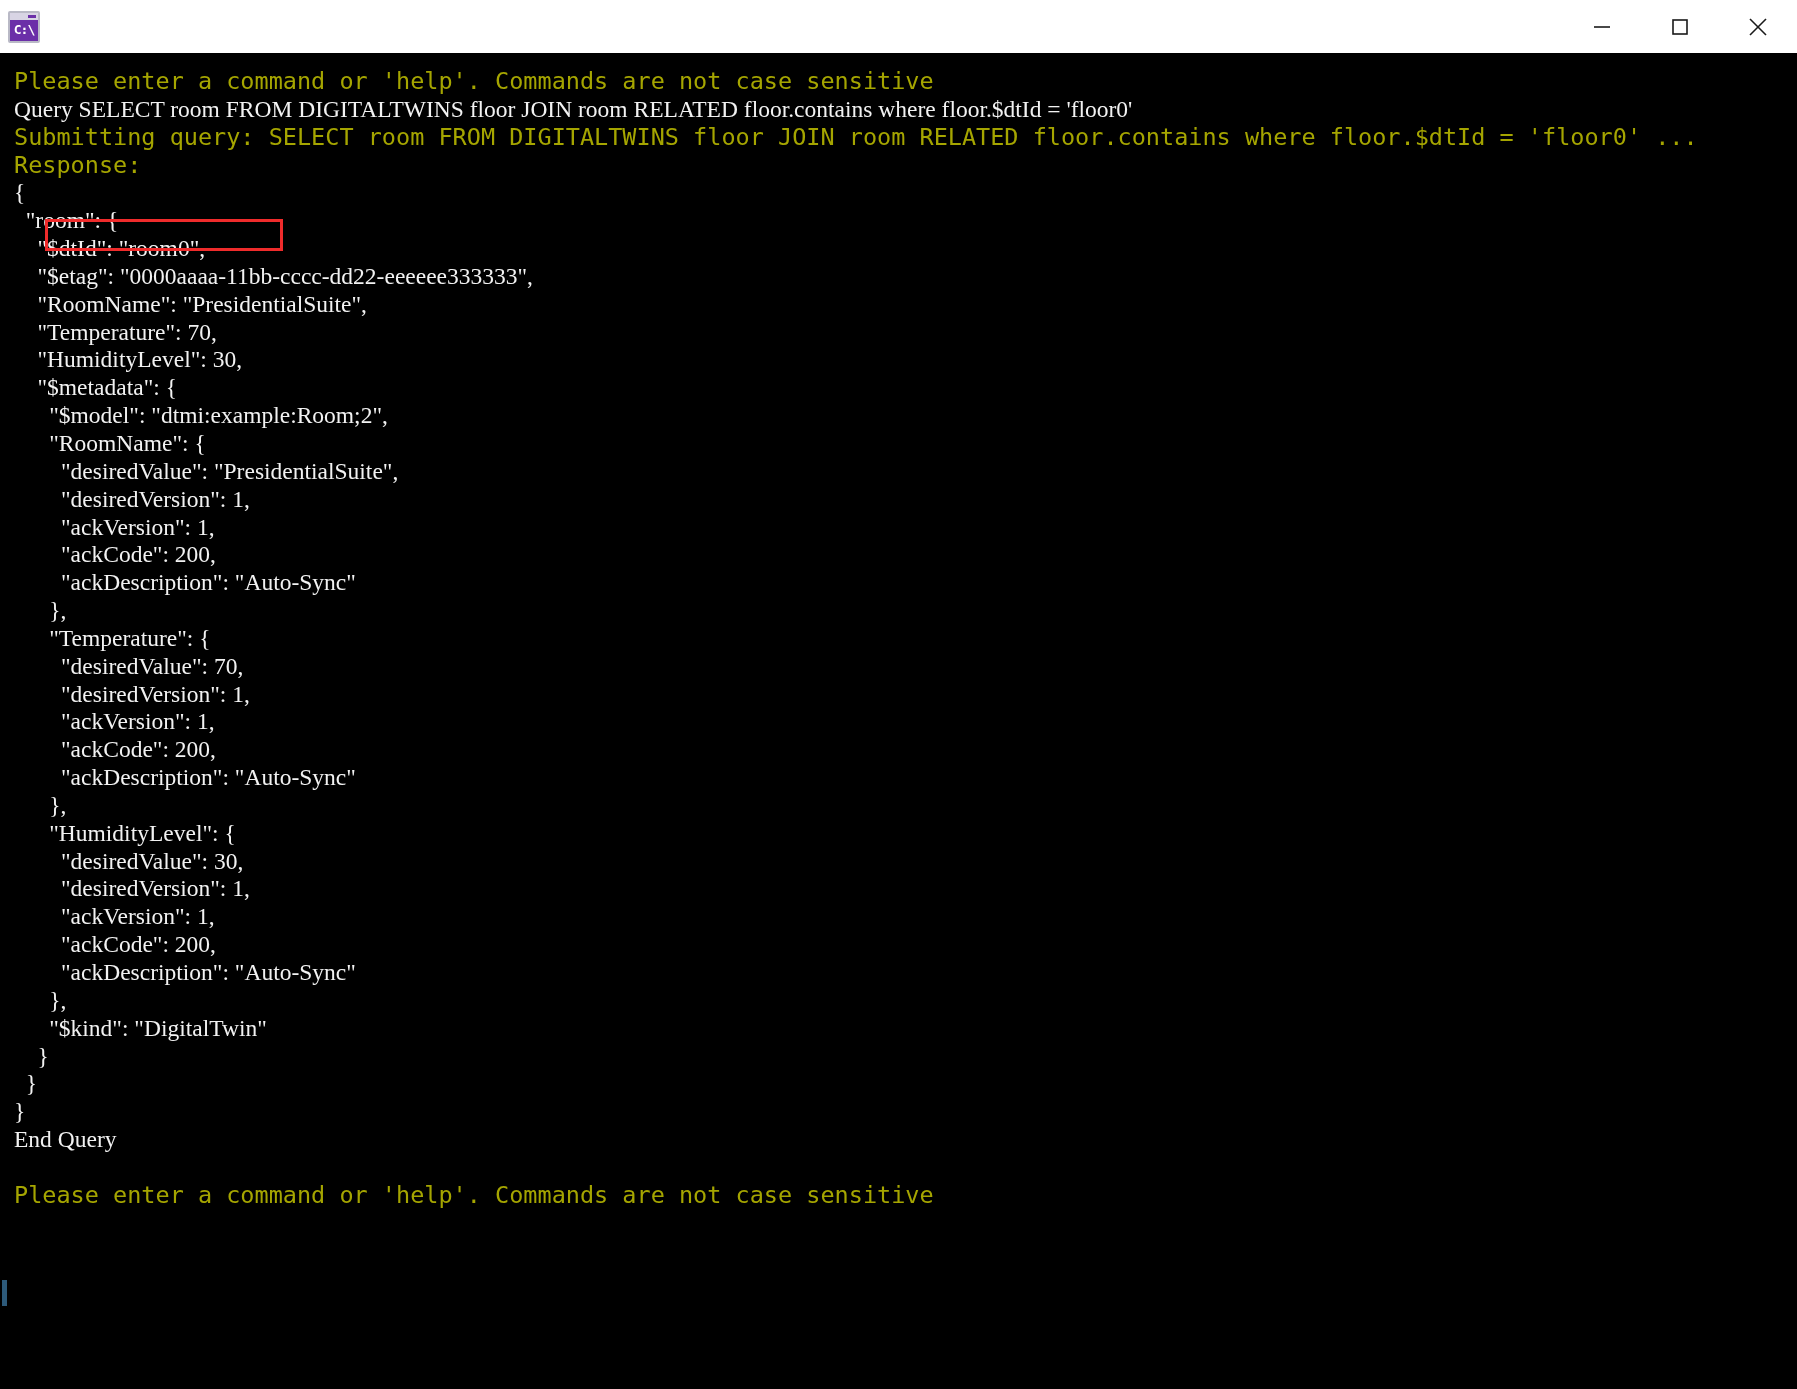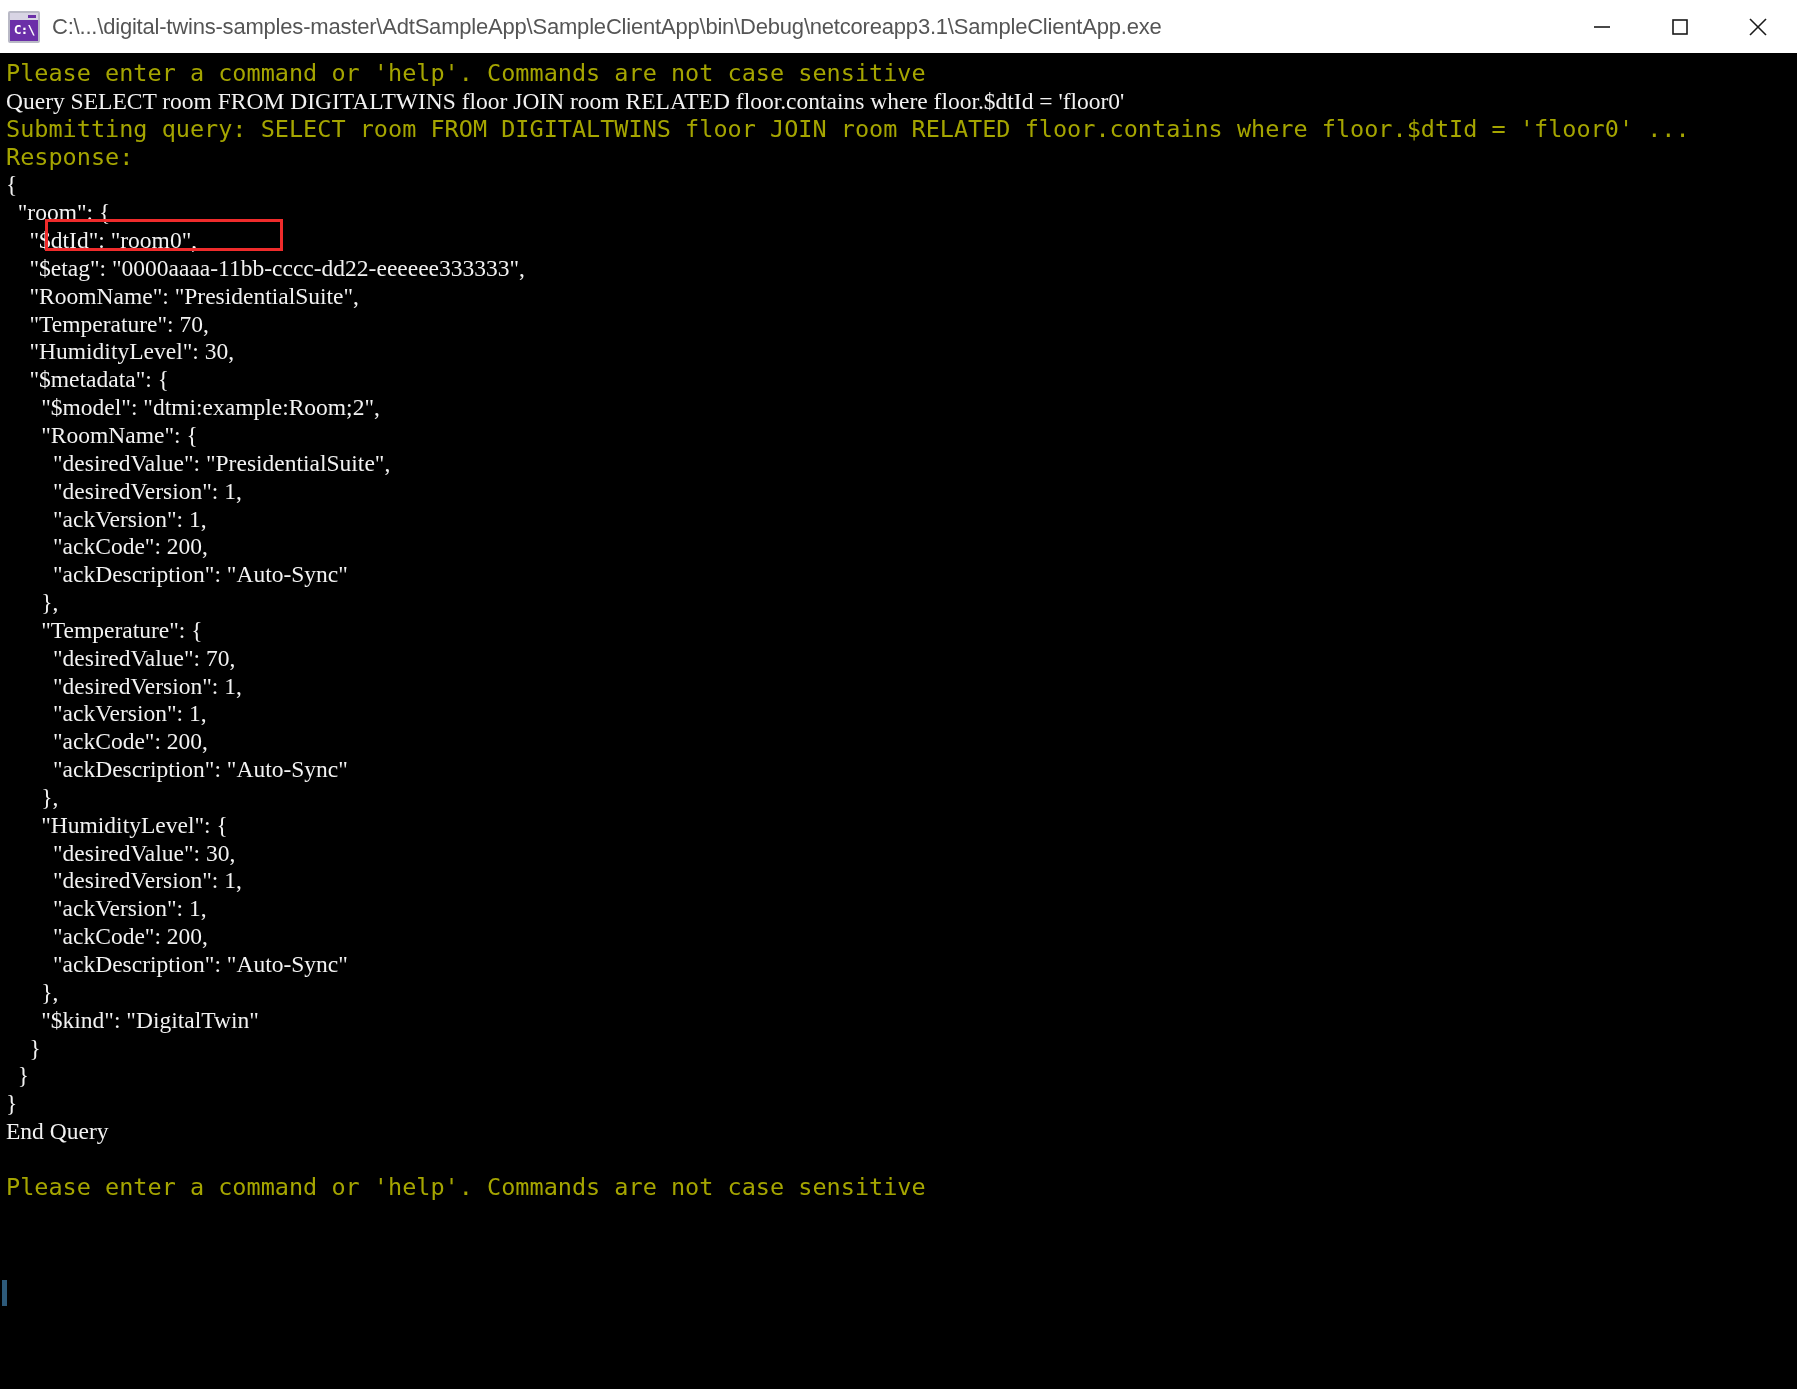--- a/index.html
+++ b/index.html
@@ -94,21 +94,21 @@
     cursor: default;
   }
   .winbtn svg { display: block; }
 
   
   #console {
     flex: 1 1 auto;
     background: #000000;
     position: relative;
     overflow: hidden;
-    padding: 4px;
+    padding: 12px;
   }
   #console-text {
     font-family: "DejaVu Sans Mono", monospace;
     font-size: 23.5px;
     line-height: 27.85px;
     white-space: pre;
     color: #cccccc;
     padding-left: 2px;
     padding-top: 3px;
     letter-spacing: 0px;
@@ -141,21 +141,20 @@
 </head>
 <body>
 
 <div id="window">
 
   <div id="titlebar">
     <div id="app-icon">
       <div class="bar"></div>
       <div class="glyph">C:\</div>
     </div>
-    <div id="title-text">C:\...\digital-twins-samples-master\AdtSampleApp\SampleClientApp\bin\Debug\netcoreapp3.1\SampleClientApp.exe</div>
 
     <div id="window-controls">
       <div class="winbtn">
         <svg width="26" height="26" viewBox="0 0 26 26" aria-hidden="true">
           <line x1="5" y1="13" x2="21" y2="13" stroke="#1a1a1a" stroke-width="1.6"></line>
         </svg>
       </div>
       <div class="winbtn">
         <svg width="26" height="26" viewBox="0 0 26 26" aria-hidden="true">
           <rect x="6" y="6" width="14" height="14" fill="none" stroke="#1a1a1a" stroke-width="1.6"></rect>

